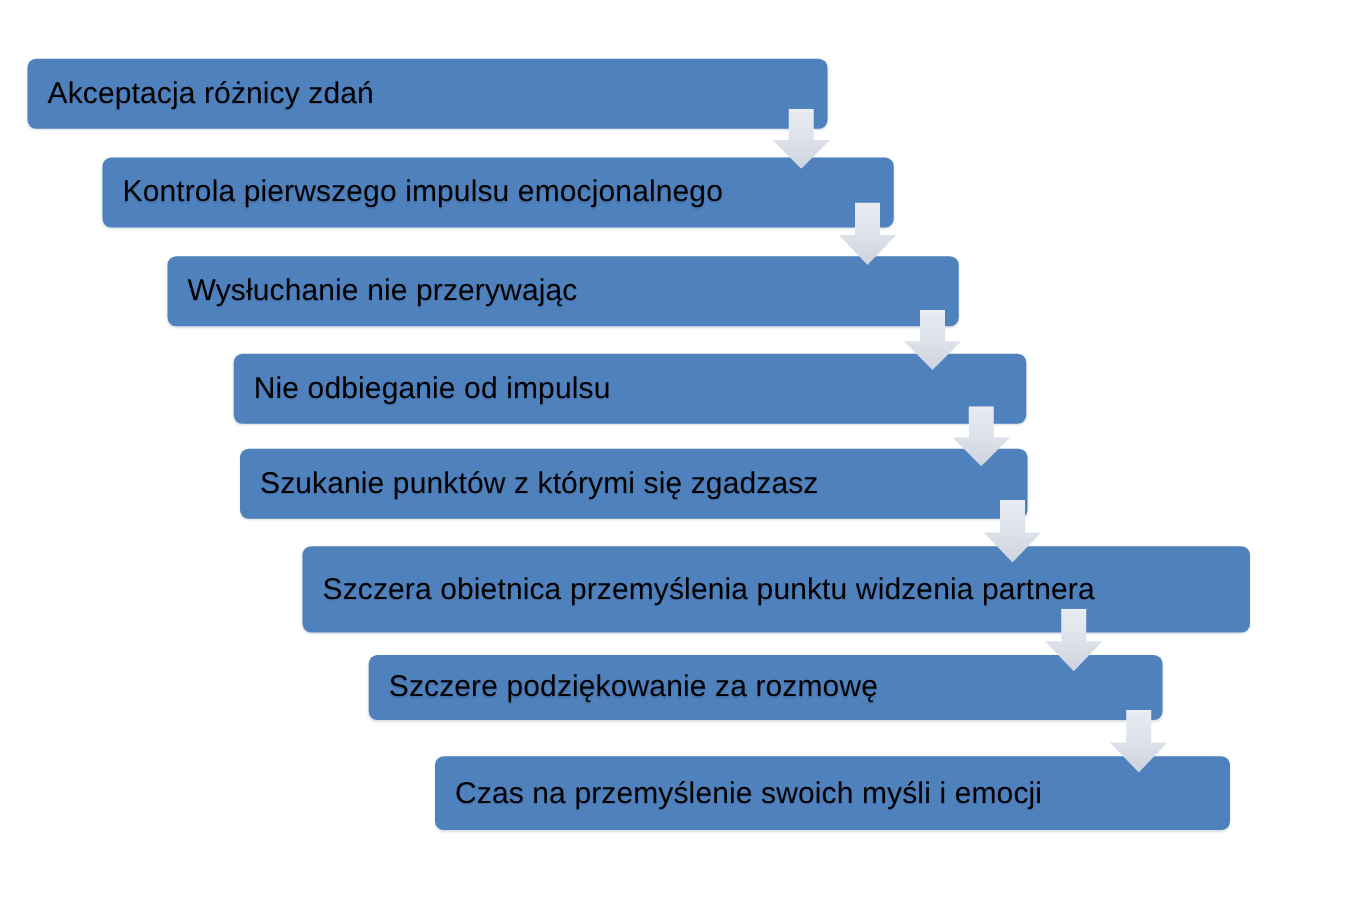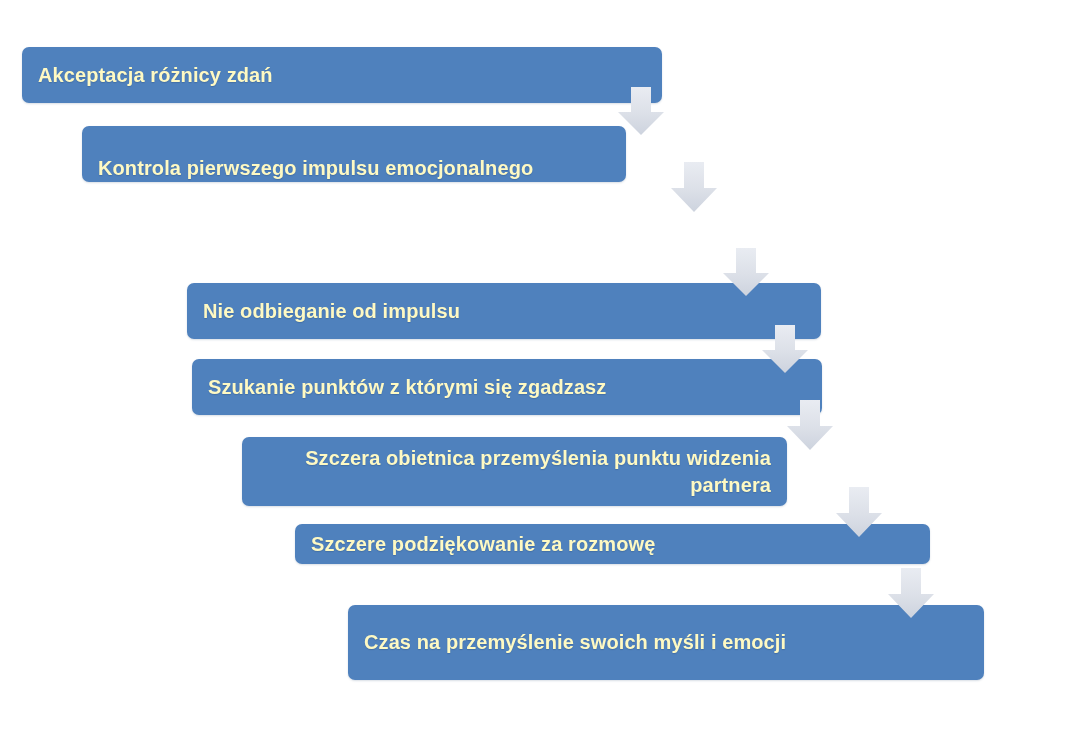--- a/index.html
+++ b/index.html
@@ -21,65 +21,68 @@
     box-sizing: border-box;
     background: #4F81BD;
     border-radius: 7px;
     display: flex;
     align-items: center;
     padding: 0 16px;
     z-index: 2;
     box-shadow: 0 1px 2px rgba(40,70,110,0.18);
   }
   .step-label {
-    color: #fef9c3;
-    font-weight: bold;
-    font-size: 20px;
+    color: #000000;
+    font-weight: normal;
+    font-size: 24px;
     line-height: 1.33;
     letter-spacing: 0.1px;
     white-space: pre-line;
     text-shadow: 0 1px 1px rgba(30,60,100,0.25);
   }
   .flow-arrow {
     position: absolute;
     z-index: 3;
     display: block;
   }
 </style>
 </head>
 <body>
 
 <div id="canvas">
 
   <div class="step-box" style="left:22px; top:47px; width:640px; height:56px;">
     <span class="step-label">Akceptacja różnicy zdań</span>
   </div>
 
-  <div class="step-box" style="left:82px; top:126px; width:544px; height:56px;align-items:flex-end;">
+  <div class="step-box" style="left:82px; top:126px; width:633px; height:56px;">
     <span class="step-label">Kontrola pierwszego impulsu emocjonalnego</span>
   </div>
 
+  <div class="step-box" style="left:134px; top:205px; width:633px; height:56px;">
+    <span class="step-label">Wysłuchanie nie przerywając</span>
+  </div>
 
   <div class="step-box" style="left:187px; top:283px; width:634px; height:56px;">
     <span class="step-label">Nie odbieganie od impulsu</span>
   </div>
 
   <div class="step-box" style="left:192px; top:359px; width:630px; height:56px;align-items:center;">
     <span class="step-label">Szukanie punktów z którymi się zgadzasz</span>
   </div>
 
-  <div class="step-box" style="left:242px; top:437px; width:545px; height:69px;text-align:right;">
+  <div class="step-box" style="left:242px; top:437px; width:758px; height:69px;text-align:right;">
     <span class="step-label">Szczera obietnica przemyślenia punktu widzenia partnera</span>
   </div>
 
-  <div class="step-box" style="left:295px; top:524px; width:635px; height:40px;">
+  <div class="step-box" style="left:295px; top:524px; width:635px; height:52px;">
     <span class="step-label">Szczere podziękowanie za rozmowę</span>
   </div>
 
-  <div class="step-box" style="left:348px; top:605px; width:636px; height:75px;">
+  <div class="step-box" style="left:348px; top:605px; width:636px; height:59px;">
     <span class="step-label">Czas na przemyślenie swoich myśli i emocji</span>
   </div>
 
   <div id="arrow-layer">
       <svg class="flow-arrow" width="46" height="48" viewBox="0 0 46 50" preserveAspectRatio="none" style="left: 618px; top: 87px;">
         <defs>
           <linearGradient id="ag0" x1="0" y1="0" x2="0" y2="1">
             <stop offset="0%" stop-color="#E9ECF2"></stop>
             <stop offset="55%" stop-color="#DCE0E8"></stop>
             <stop offset="100%" stop-color="#CDD3DE"></stop>

